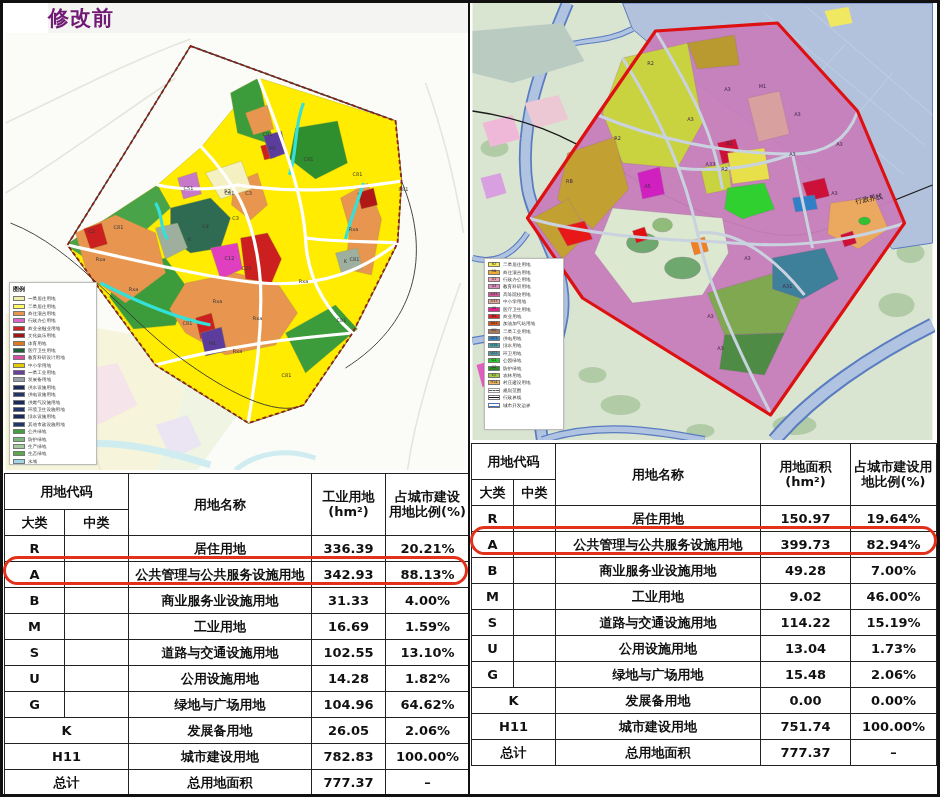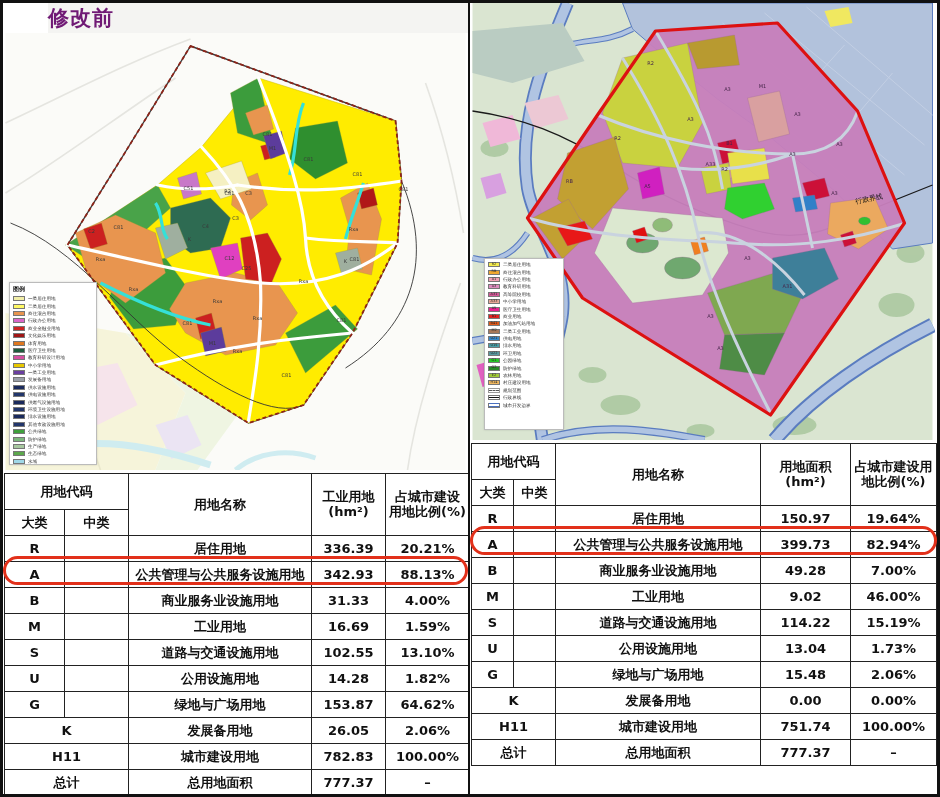--- a/index.html
+++ b/index.html
@@ -313,21 +313,21 @@
               <td>U</td>
               <td></td>
               <td>公用设施用地</td>
               <td>14.28</td>
               <td>1.82%</td>
             </tr>
             <tr>
               <td>G</td>
               <td></td>
               <td>绿地与广场用地</td>
-              <td>153.87</td>
+              <td>104.96</td>
               <td>64.62%</td>
             </tr>
             <tr>
               <td colspan="2">K</td>
               <td>发展备用地</td>
               <td>26.05</td>
               <td>2.06%</td>
             </tr>
             <tr>
               <td colspan="2">H11</td>

